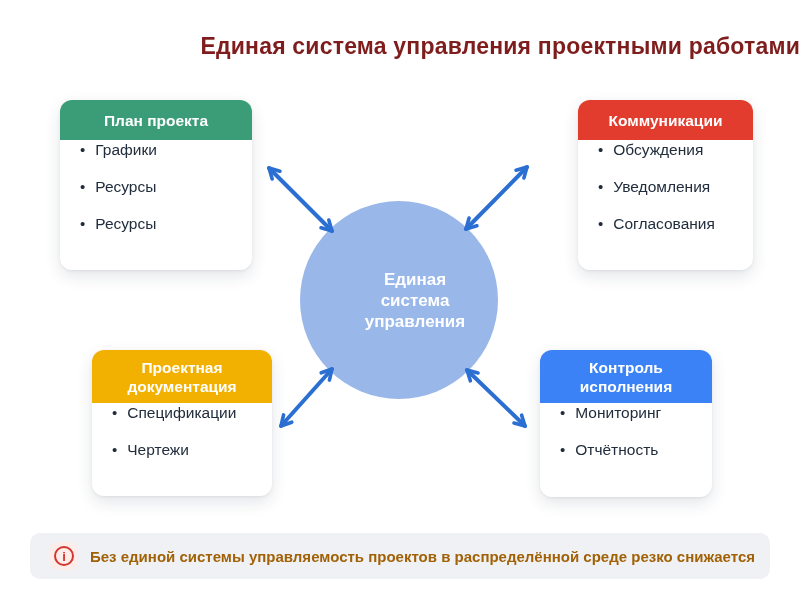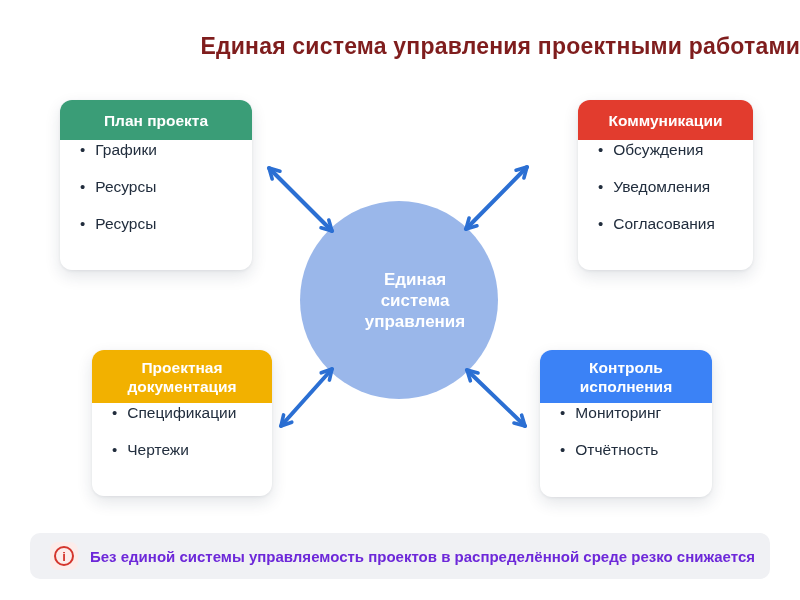--- a/index.html
+++ b/index.html
@@ -129,21 +129,21 @@
     font-weight: 700;
     font-size: 13px;
     line-height: 1;
     display: flex;
     align-items: center;
     justify-content: center;
   }
   .footer-text {
     font-size: 15px;
     font-weight: 700;
-    color: #6d28d9;
+    color: #a16207;
   }
 </style>
 </head>
 <body>
 
 <div class="canvas">
 
   <h1 class="title">Единая система управления проектными работами</h1>
 
   <div class="circle">

